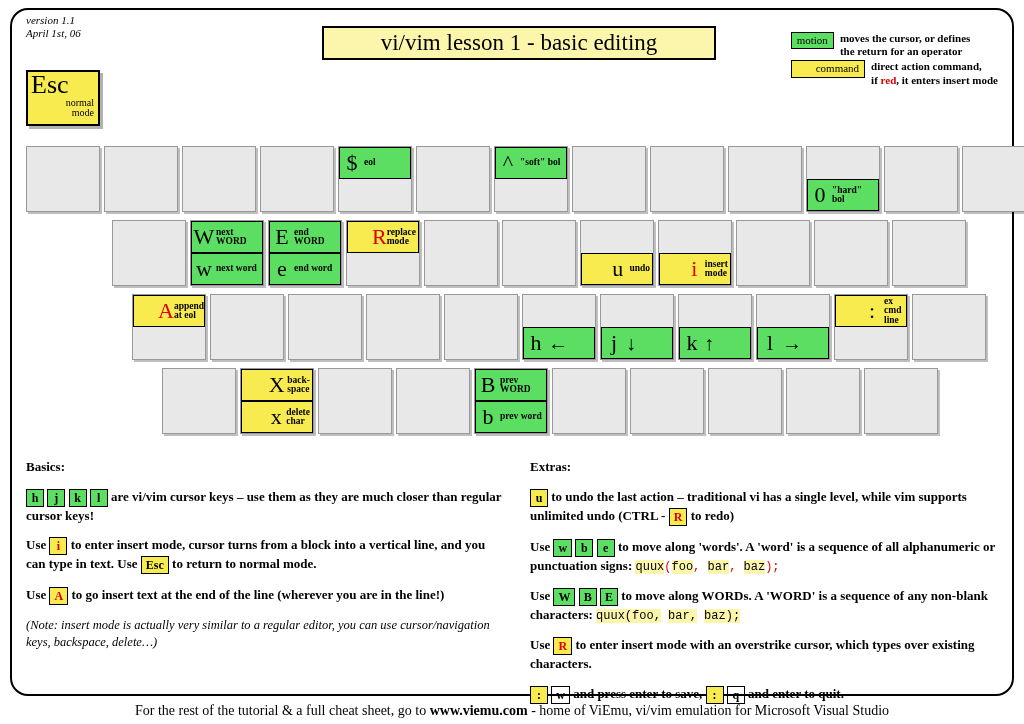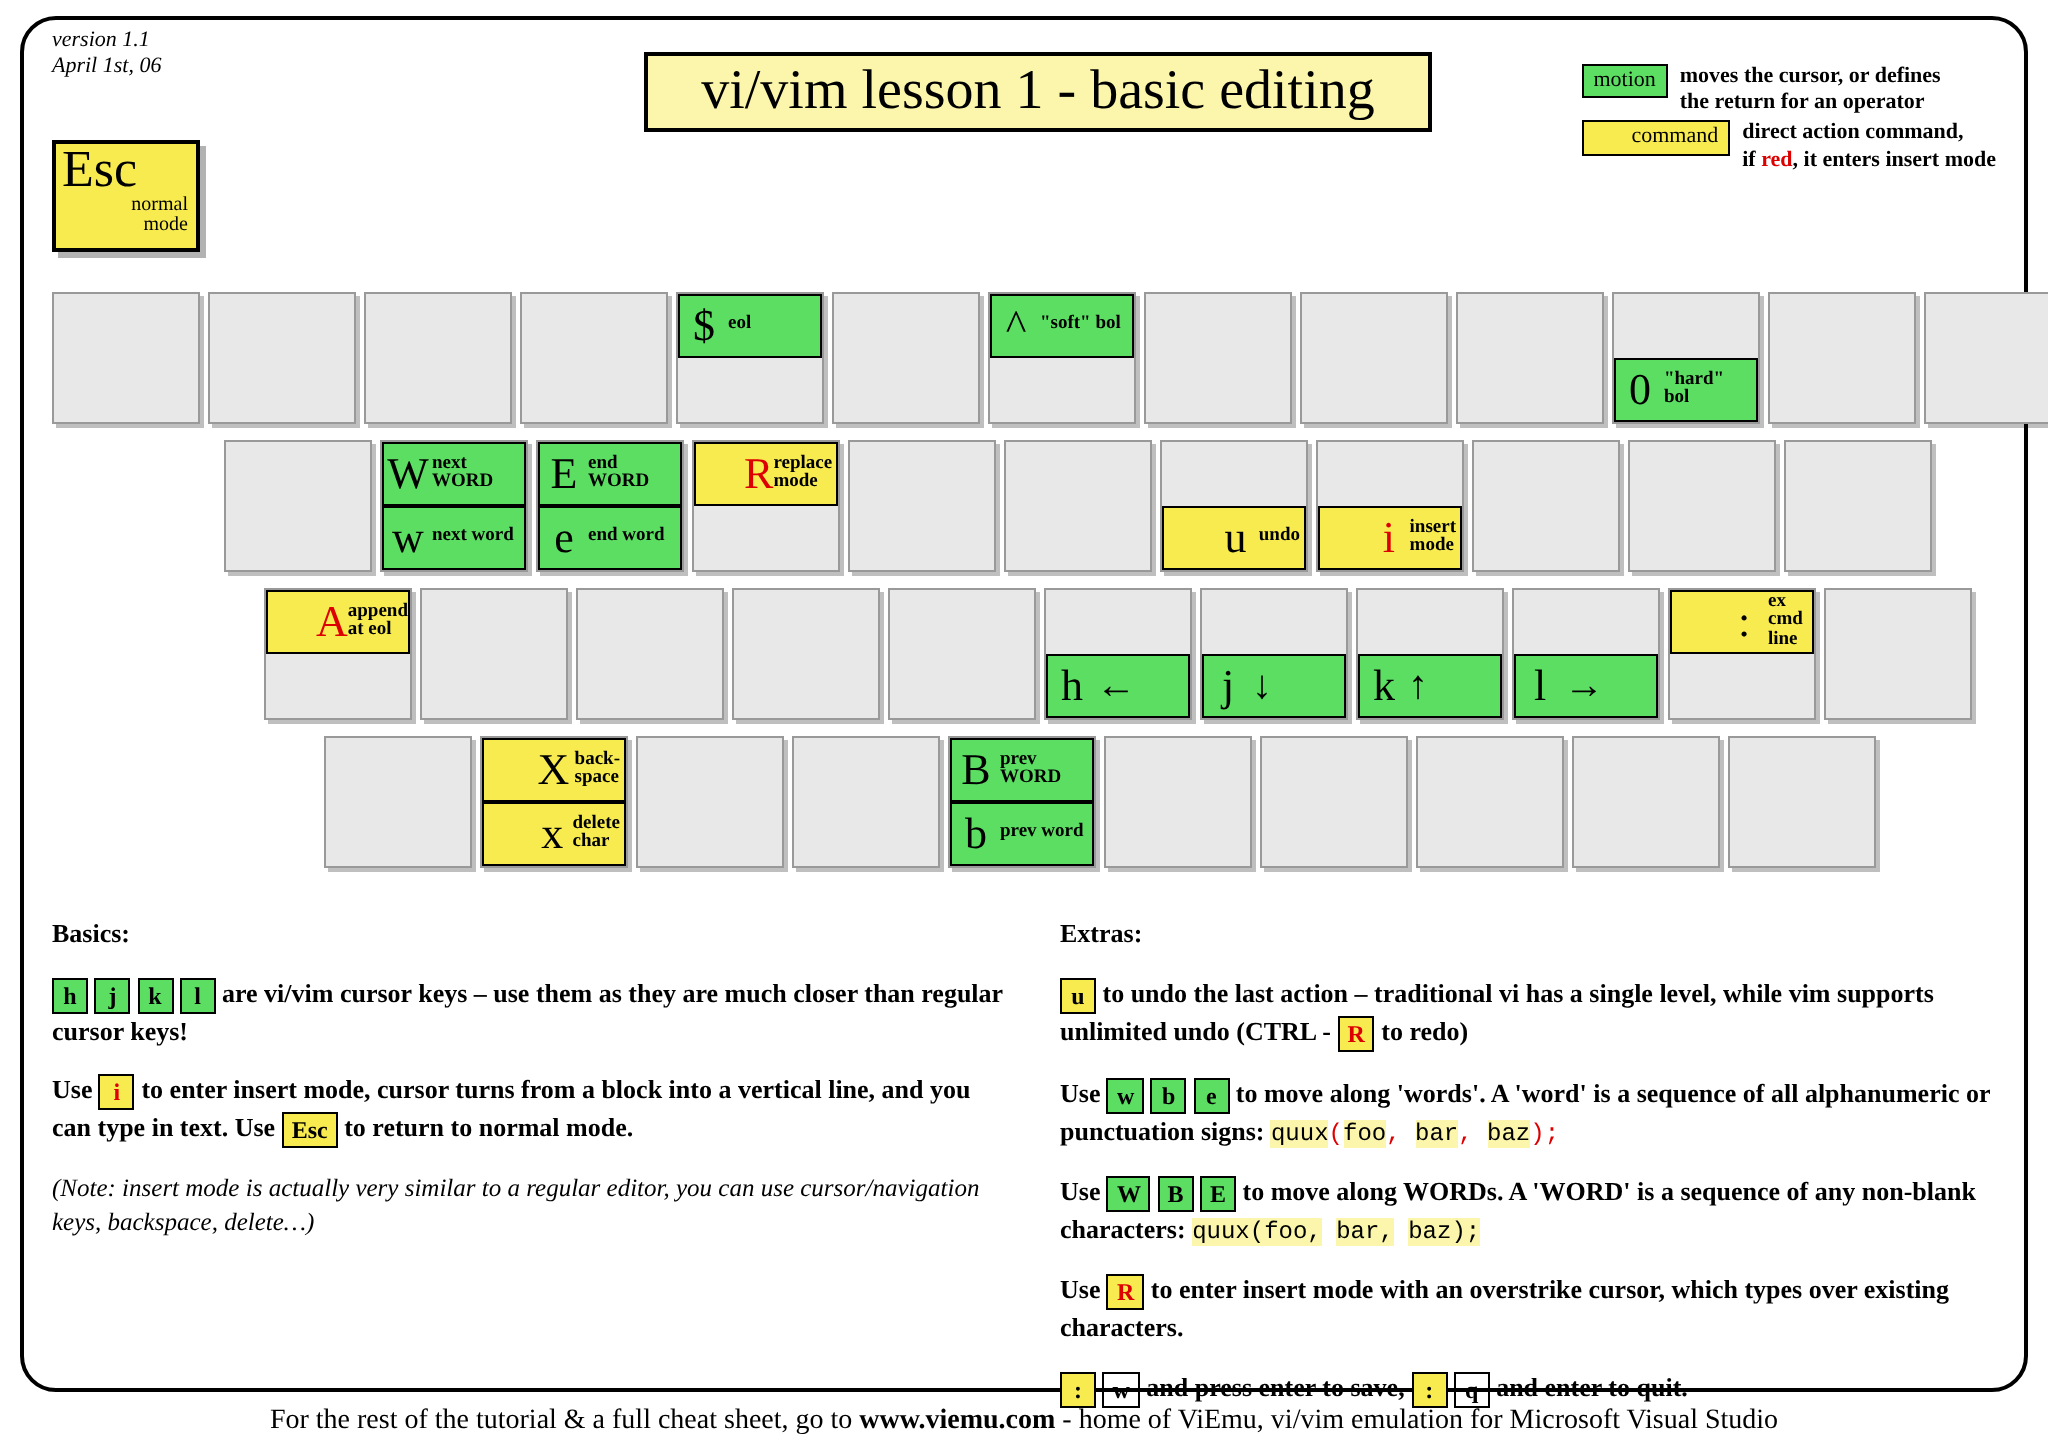--- a/index.html
+++ b/index.html
@@ -17,21 +17,21 @@
   border: 2px solid #000;
   border-radius: 18px;
   padding: 6px 10px 8px 10px;
   box-sizing: border-box;
 }
 .ver { position: absolute; left: 14px; top: 4px; font-size: 11px; font-style: italic; line-height: 1.2; }
 .title {
   position: absolute; left: 310px; top: 16px;
   width: 390px; text-align: center;
   background: #fbf6ab; border: 2px solid #000;
-  font-size: 28px; padding: 2px 0;
+  font-size: 23px; padding: 2px 0;
 }
 .legend { position: absolute; right: 14px; top: 22px; font-size: 11px; line-height: 1.2; }
 .legrow { display: flex; align-items: flex-start; margin-bottom: 2px; }
 .legbox { border: 1.5px solid #000; padding: 1px 5px; font-size: 11px; margin-right: 6px; }
 .green { background: #5bde62; }
 .yellow { background: #f8eb50; padding-left: 24px; }
 .red { color: #d00; }
 
 .esc {
   position: absolute; left: 14px; top: 60px;
@@ -265,20 +265,21 @@
       <div class="key"></div>
       <div class="key"></div>
       <div class="key"></div>
       <div class="key"></div>
 </div>
 
 <div class="basics">
   <p><b>Basics:</b></p>
   <p><span class="k green">h</span> <span class="k green">j</span> <span class="k green">k</span> <span class="k green">l</span><b> are vi/vim cursor keys – use them as they are  much closer than regular cursor keys!</b></p>
   <p><b>Use </b><span class="k yellow rb">i</span><b> to enter insert mode, cursor turns from a block into a vertical line, and you can type in text. Use </b><span class="k yellow">Esc</span><b> to  return to normal mode.</b></p>
+  <p><b>Use </b><span class="k yellow rb">A</span><b> to go insert text at the end of the line (wherever you are in the line!)</b></p>
   <p class="note">(Note: insert mode is actually very similar to a regular editor, you can use cursor/navigation keys, backspace,  delete…)</p>
 </div>
 
 <div class="extras">
   <p><b>Extras:</b></p>
   <p><span class="k yellow">u</span><b> to undo the last action – traditional vi has a single level, while vim supports unlimited undo (CTRL - </b><span class="k yellow rb">R</span><b> to redo)</b></p>
   <p><b>Use </b><span class="k green">w</span> <span class="k green">b</span> <span class="k green">e</span><b> to move along 'words'. A 'word' is a sequence of all alphanumeric or punctuation signs:   </b><span class="mono"><span class="hl">quux</span><span class="rb">(</span><span class="hl">foo</span><span class="rb">,</span> <span class="hl">bar</span><span class="rb">,</span> <span class="hl">baz</span><span class="rb">);</span></span></p>
   <p><b>Use </b><span class="k green">W</span> <span class="k green">B</span> <span class="k green">E</span><b> to move along WORDs. A 'WORD' is a sequence of any non-blank characters:   </b><span class="mono"><span class="hl">quux(foo,</span> <span class="hl">bar,</span> <span class="hl">baz);</span></span></p>
   <p><b>Use </b><span class="k yellow rb">R</span><b> to enter insert mode with an overstrike cursor, which types over existing characters.</b></p>
   <p><span class="k yellow">:</span> <span class="k">w</span><b> and press enter to save, </b><span class="k yellow">:</span> <span class="k">q</span><b> and enter to quit.</b></p>

